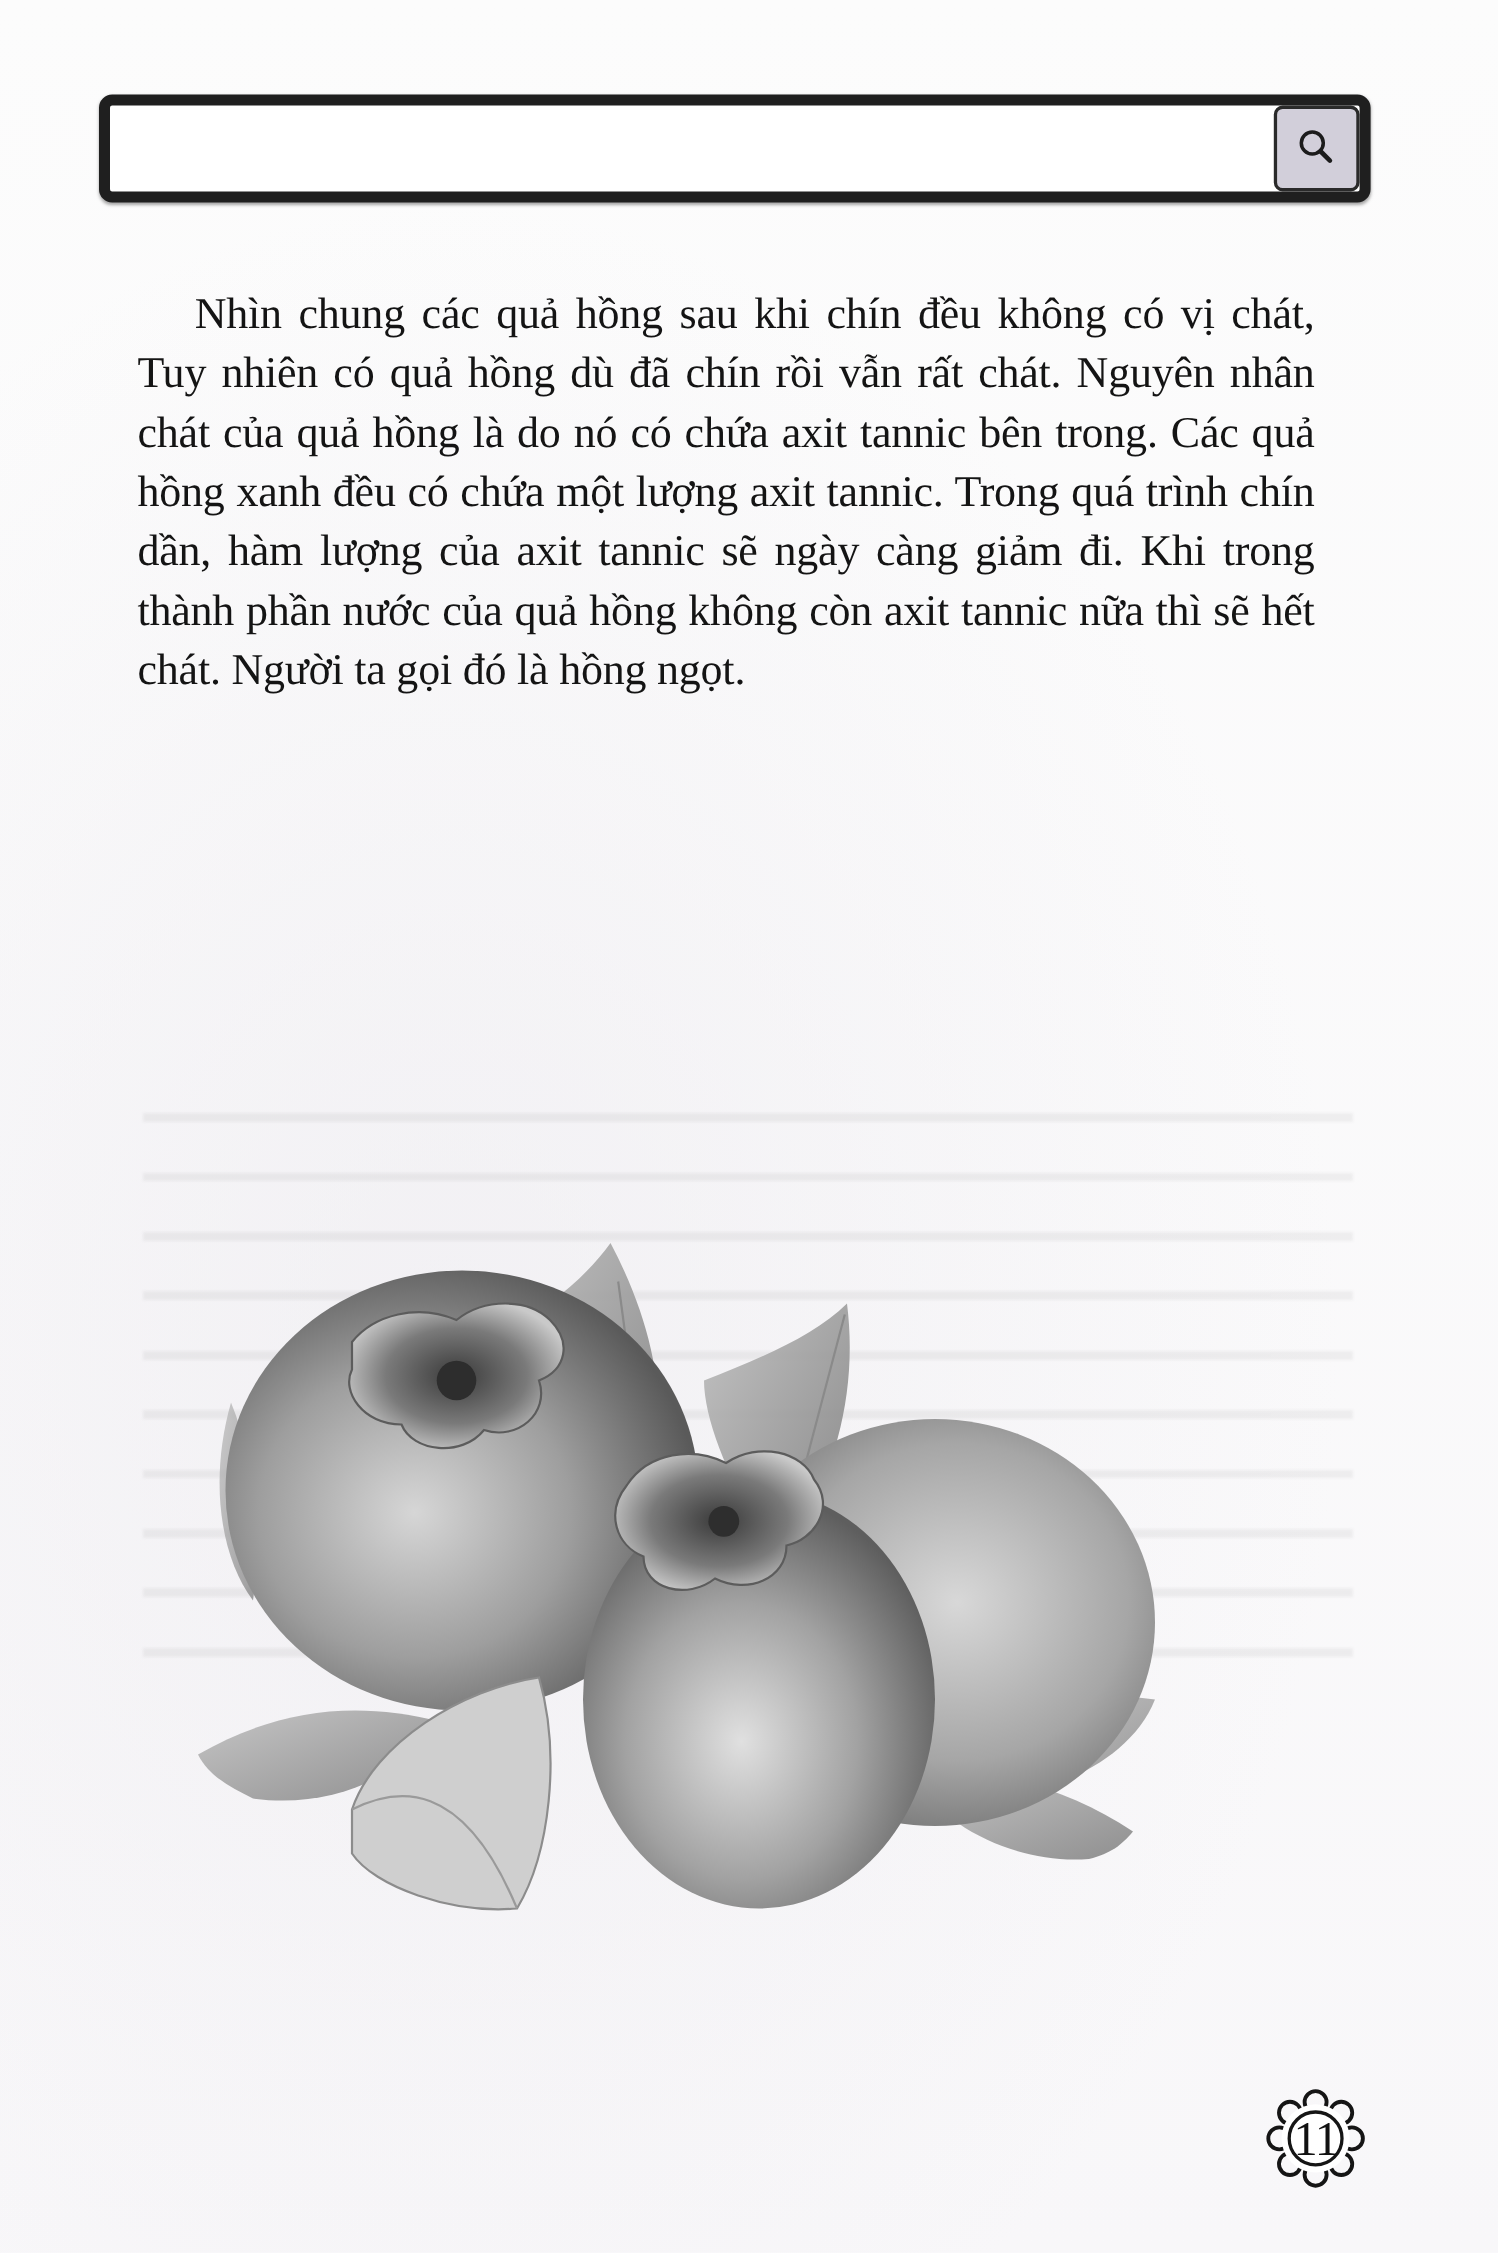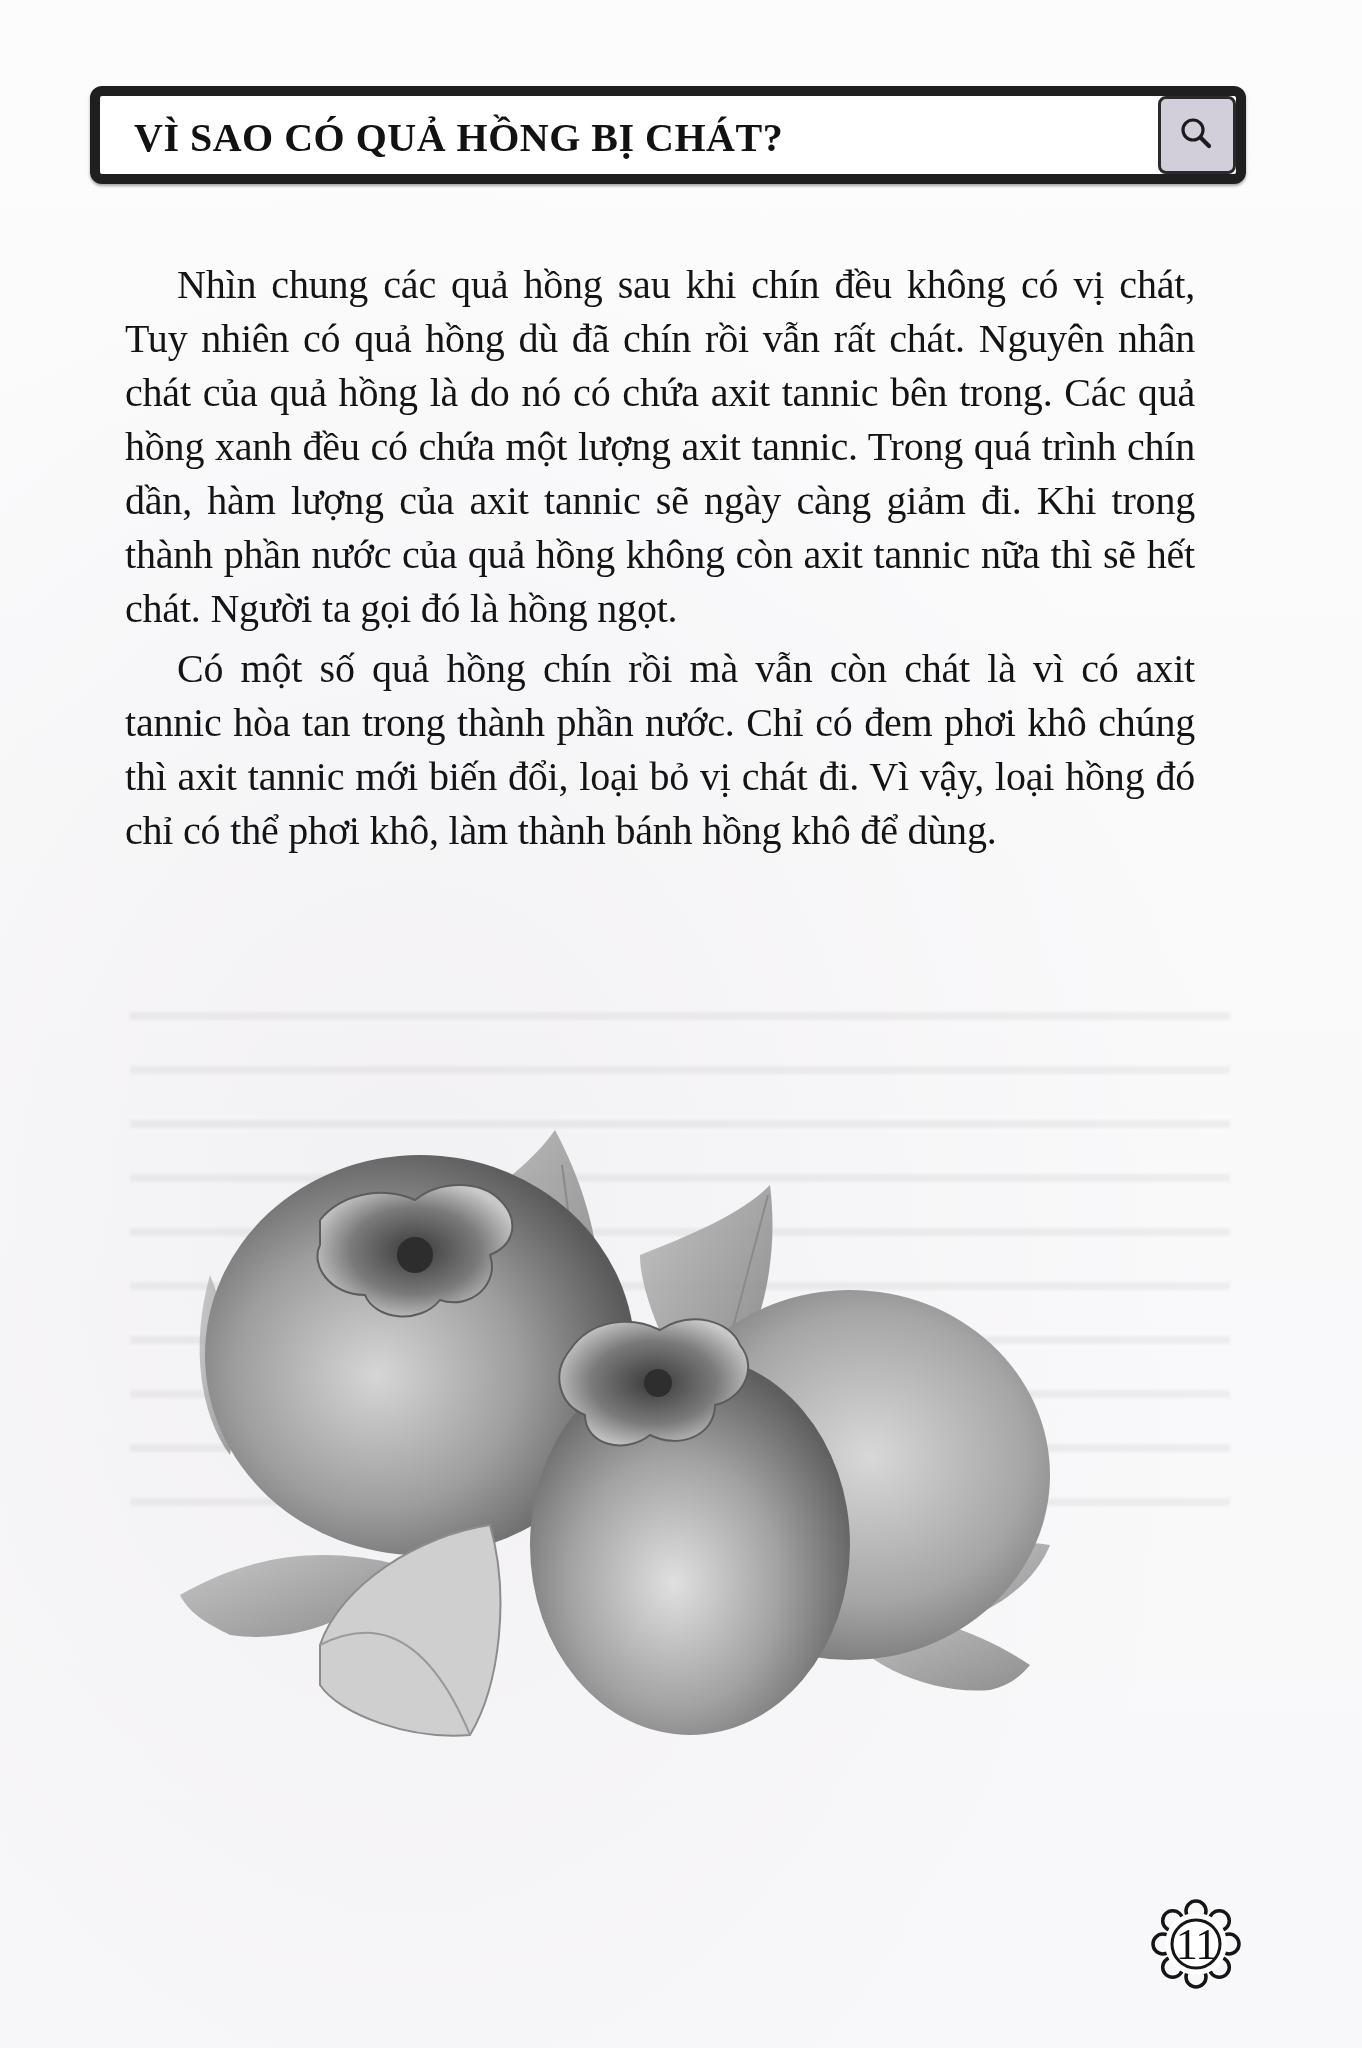--- a/index.html
+++ b/index.html
@@ -148,32 +148,30 @@
       letter-spacing: -1px;
     }
   </style>
 </head>
 <body>
 
 <div class="paper"></div>
 <div class="show-through"></div>
 
 <div class="title-box">
-  <div class="title-text">VÌ SAO CÓ QUẢ HỒNG BỊ CHÁT?</div>
   <div class="search-button">
     <svg viewBox="0 0 44 44">
       <circle cx="18" cy="17" r="10" fill="none" stroke="#1c1c1c" stroke-width="3.2"></circle>
       <line x1="25.5" y1="24.5" x2="34" y2="33" stroke="#1c1c1c" stroke-width="4.2" stroke-linecap="round"></line>
     </svg>
   </div>
 </div>
 
 <div class="article">
   <p>Nhìn chung các quả hồng sau khi chín đều không có vị chát, Tuy nhiên có quả hồng dù đã chín rồi vẫn rất chát. Nguyên nhân chát của quả hồng là do nó có chứa axit tannic bên trong. Các quả hồng xanh đều có chứa một lượng axit tannic. Trong quá trình chín dần, hàm lượng của axit tannic sẽ ngày càng giảm đi. Khi trong thành phần nước của quả hồng không còn axit tannic nữa thì sẽ hết chát. Người ta gọi đó là hồng ngọt.</p>
-  <p>Có một số quả hồng chín rồi mà vẫn còn chát là vì có axit tannic hòa tan trong thành phần nước. Chỉ có đem phơi khô chúng thì axit tannic mới biến đổi, loại bỏ vị chát đi. Vì vậy, loại hồng đó chỉ có thể phơi khô, làm thành bánh hồng khô để dùng.</p>
 </div>
 
 <div class="illustration">
   <svg viewBox="0 0 1010 620" width="1010" height="620">
     <defs>
       <radialGradient id="fruitA" cx="40%" cy="55%" r="60%">
         <stop offset="0%" stop-color="#d6d6d6"></stop>
         <stop offset="55%" stop-color="#9e9e9e"></stop>
         <stop offset="100%" stop-color="#5a5a5a"></stop>
       </radialGradient>

